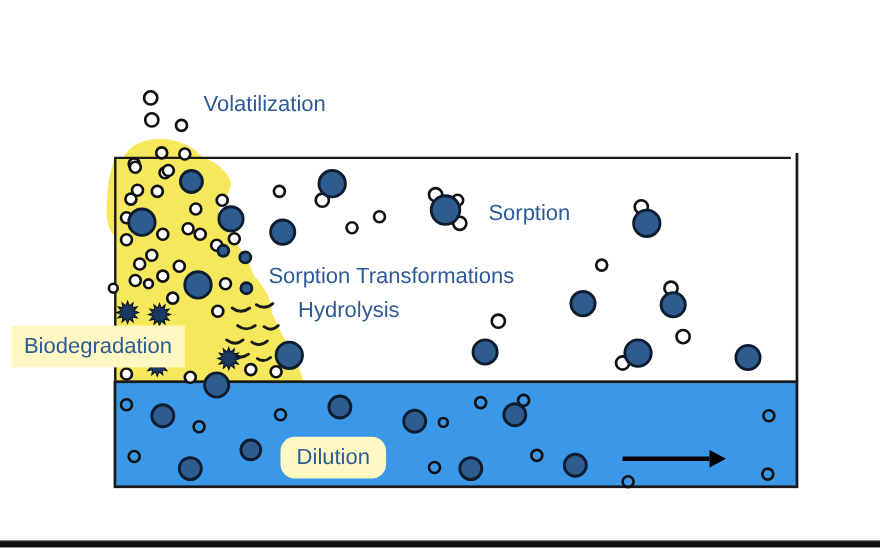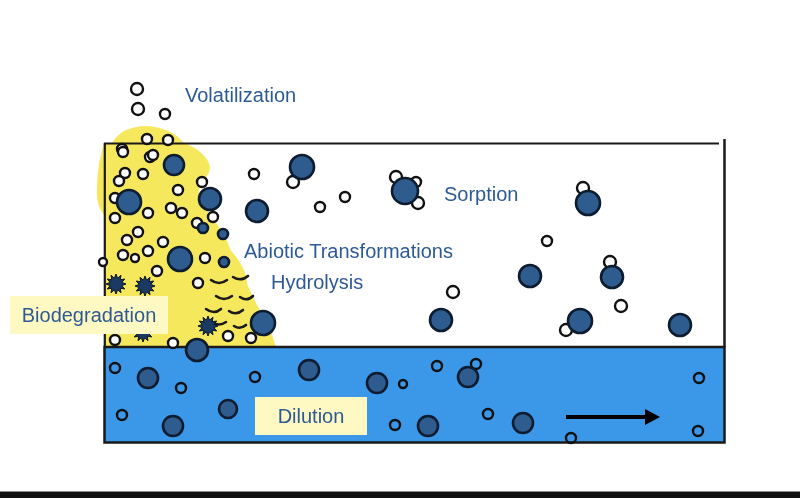--- a/index.html
+++ b/index.html
@@ -13,21 +13,21 @@
     white-space:nowrap;font-family:"Liberation Sans",sans-serif;
   }
   .boxed{
     background:#fef9c3;display:flex;align-items:center;justify-content:center;
   }
   #lbl-volatilization{left:185px;top:84px;}
   #lbl-sorption{left:444px;top:183px;}
   #lbl-abiotic{left:244px;top:240px;}
   #lbl-hydrolysis{left:271px;top:271px;text-align:right;}
   #lbl-biodegradation{left:10px;top:296px;width:158px;height:38px;}
-  #lbl-dilution{left:255px;top:397px;width:112px;height:38px;}
+  #lbl-dilution{left:255px;top:397px;width:96px;height:38px;border-radius:13px;}
   #lbl-advection{left:540px;top:361px;width:116px;height:36px;}
   #bottom-bar{position:absolute;left:0;right:0;bottom:0;height:6px;
     background:#111;border-top:1.5px solid #8a8a8a;}
 </style>
 </head>
 <body>
 
 <div id="stage">
   <svg id="diagram-svg" width="800" height="498" viewBox="0 0 800 498">
       <path d="M 104 347 L 104 215 Q 96 205 97 190 Q 97 170 101 155 L 104 143 L 112 143 Q 116 136 124 131 Q 140 124 155 127 Q 170 130 178 137 L 184 143 Q 197 147 206 158 Q 213 168 207 176 Q 200 183 199 190 Q 198 200 206 210 Q 216 222 223 233 Q 228 242 231 251 Q 238 258 243 268 Q 247 276 247 284 Q 252 295 257 305 Q 264 316 268 326 Q 273 336 276 347 Z" fill="#f6e85c"></path>
@@ -132,19 +132,19 @@
       <polygon points="126.0,284.0 121.8,285.6 124.7,289.0 120.2,288.2 121.0,292.7 117.6,289.8 116.0,294.0 114.4,289.8 111.0,292.7 111.8,288.2 107.3,289.0 110.2,285.6 106.0,284.0 110.2,282.4 107.3,279.0 111.8,279.8 111.0,275.3 114.4,278.2 116.0,274.0 117.6,278.2 121.0,275.3 120.2,279.8 124.7,279.0 121.8,282.4" fill="#1b3a63" stroke="#0a1526" stroke-width="1"></polygon>
       <polygon points="155.0,286.0 150.8,287.6 153.7,291.0 149.2,290.2 150.0,294.7 146.6,291.8 145.0,296.0 143.4,291.8 140.0,294.7 140.8,290.2 136.3,291.0 139.2,287.6 135.0,286.0 139.2,284.4 136.3,281.0 140.8,281.8 140.0,277.3 143.4,280.2 145.0,276.0 146.6,280.2 150.0,277.3 149.2,281.8 153.7,281.0 150.8,284.4" fill="#1b3a63" stroke="#0a1526" stroke-width="1"></polygon>
       <polygon points="153.0,332.0 148.8,333.6 151.7,337.0 147.2,336.2 148.0,340.7 144.6,337.8 143.0,342.0 141.4,337.8 138.0,340.7 138.8,336.2 134.3,337.0 137.2,333.6 133.0,332.0 137.2,330.4 134.3,327.0 138.8,327.8 138.0,323.3 141.4,326.2 143.0,322.0 144.6,326.2 148.0,323.3 147.2,327.8 151.7,327.0 148.8,330.4" fill="#1b3a63" stroke="#0a1526" stroke-width="1"></polygon>
       <polygon points="218.0,326.0 213.8,327.6 216.7,331.0 212.2,330.2 213.0,334.7 209.6,331.8 208.0,336.0 206.4,331.8 203.0,334.7 203.8,330.2 199.3,331.0 202.2,327.6 198.0,326.0 202.2,324.4 199.3,321.0 203.8,321.8 203.0,317.3 206.4,320.2 208.0,316.0 209.6,320.2 213.0,317.3 212.2,321.8 216.7,321.0 213.8,324.4" fill="#1b3a63" stroke="#0a1526" stroke-width="1"></polygon>
       <line x1="566" y1="417" x2="645" y2="417" stroke="#000" stroke-width="4"></line>
       <polygon points="645,409 660,417 645,425" fill="#000"></polygon>
     </svg>
 
   <div class="lbl" id="lbl-volatilization">Volatilization</div>
   <div class="lbl" id="lbl-sorption">Sorption</div>
-  <div class="lbl" id="lbl-abiotic">Abiotic Transformations</div>
+  <div class="lbl" id="lbl-abiotic">Sorption Transformations</div>
   <div class="lbl" id="lbl-hydrolysis">Hydrolysis</div>
   <div class="lbl boxed" id="lbl-biodegradation">Biodegradation</div>
   <div class="lbl boxed" id="lbl-dilution">Dilution</div>
 
   <div id="bottom-bar"></div>
 </div>
 
 </body></html>

